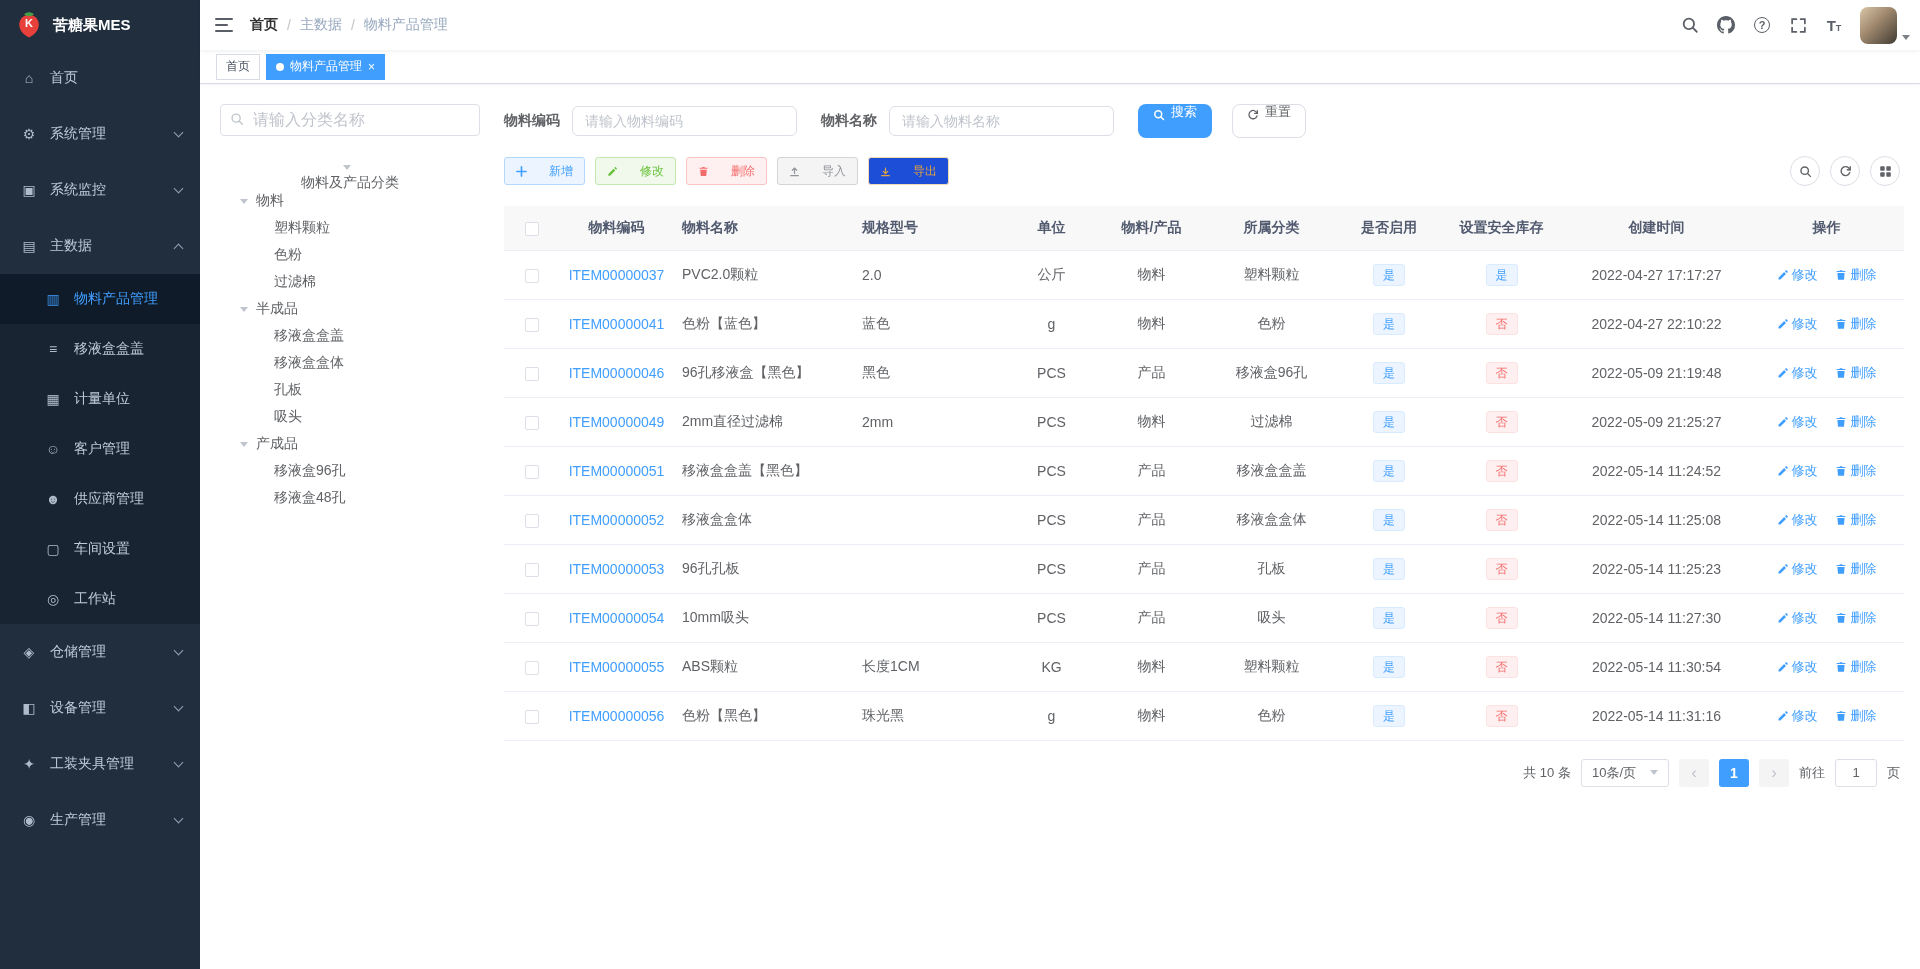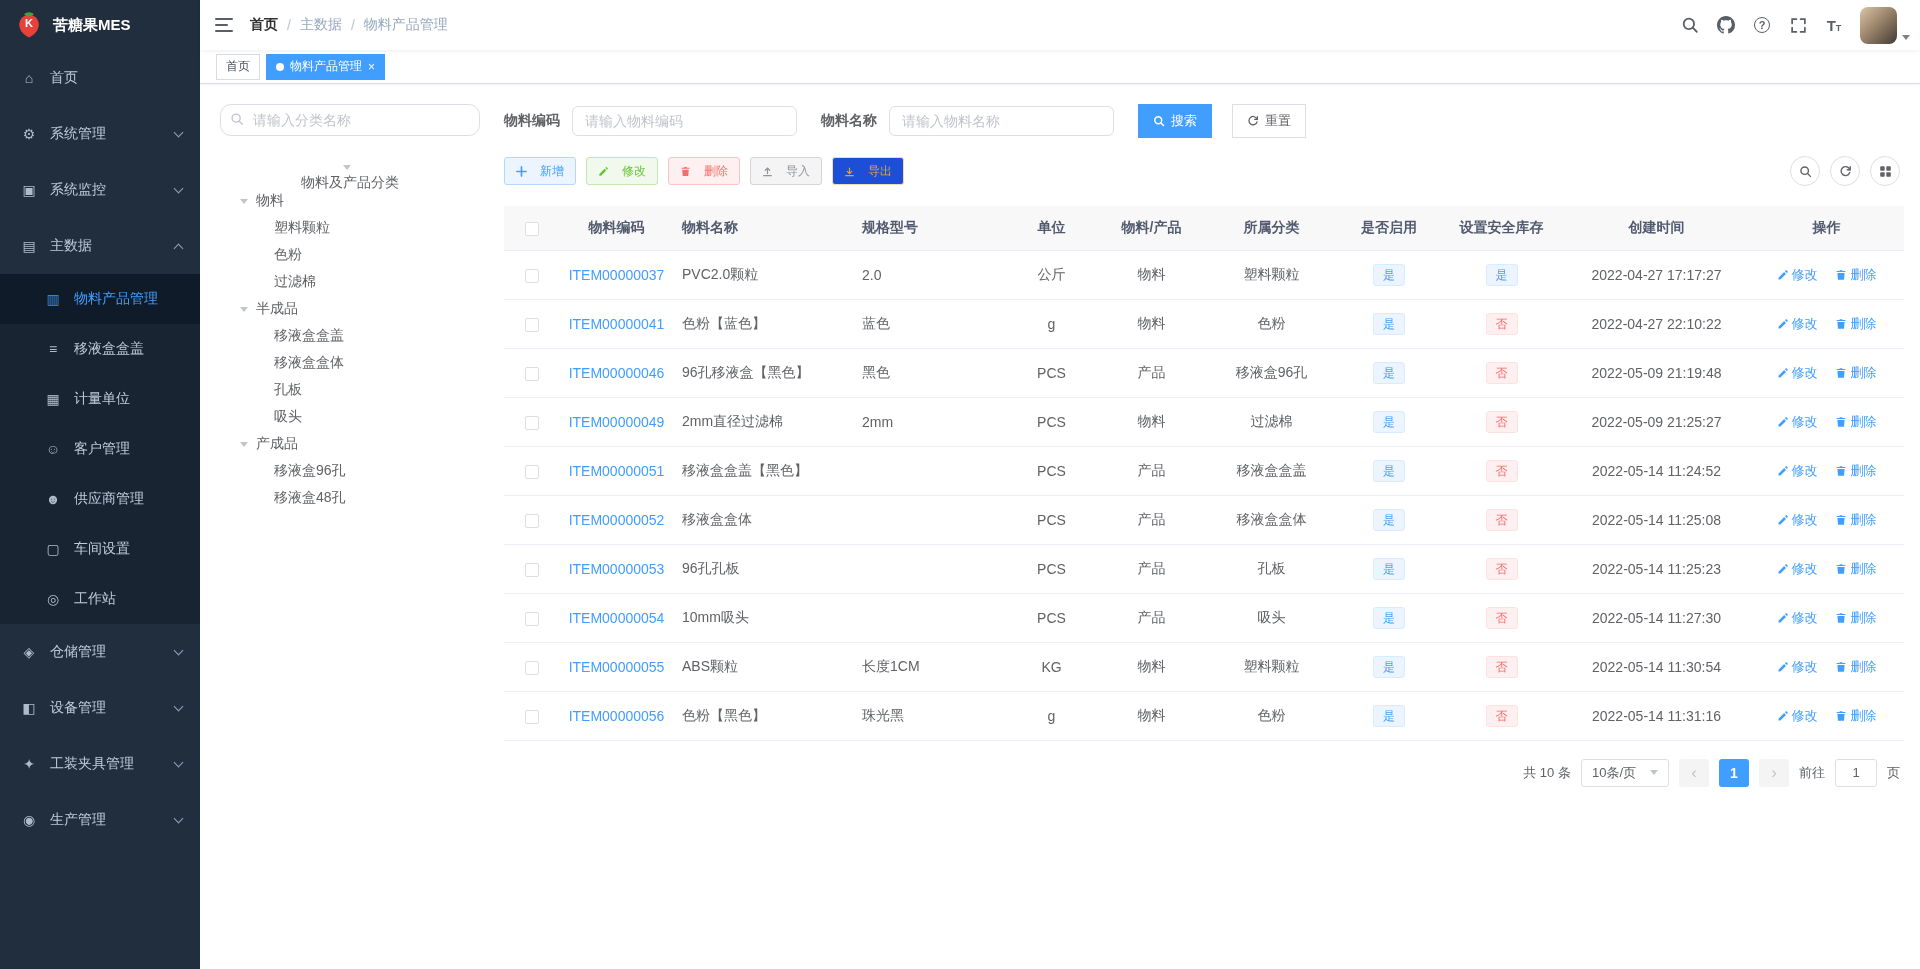--- a/index.html
+++ b/index.html
@@ -56,43 +56,43 @@
   .tag-item { height:26px; display:inline-flex; align-items:center; padding:0 9px; border:1px solid #d8dce5; background:#fff; color:#495060; font-size:12px; cursor:pointer; gap:6px; }
   .tag-item.active { background:#409eff; border-color:#409eff; color:#fff; }
   .dot { width:8px; height:8px; border-radius:50%; background:#fff; display:inline-block; }
   .tag-close { font-size:12px; line-height:1; }
   .tag-close::before { content:"×"; }
 
   
   .content { flex:1; padding:20px; display:flex; overflow:hidden; }
   .tree-panel { width:260px; margin-right:24px; flex-shrink:0; }
   .tree-search { position:relative; }
-  .tree-search input { width:100%; height:32px; border:1px solid #dcdfe6; border-radius:11px; padding:0 10px 0 32px; font-size:14px; color:#606266; outline:none; }
+  .tree-search input { width:100%; height:32px; border:1px solid #dcdfe6; border-radius:4px; padding:0 10px 0 32px; font-size:16px; color:#606266; outline:none; }
   input::placeholder { color:#c0c4cc; }
   .search-prefix { position:absolute; left:10px; top:8px; color:#c0c4cc; }
   .tree { margin-top:24px; }
   .tree-item { height:27px; display:flex; align-items:center; font-size:14px; color:#606266; cursor:pointer; }
   .tree-item.lvl0 { padding-left:0;flex-direction:column; } .tree-item.lvl1 { padding-left:18px; } .tree-item.lvl2 { padding-left:36px; }
   .caret { width:18px; flex-shrink:0; display:flex; align-items:center; }
   .caret::before { content:""; border:4px solid transparent; border-top:5px solid #c0c4cc; margin-top:5px; margin-left:2px; }
   .tree-item.lvl2 .caret { visibility:hidden; }
 
   .main-panel { flex:1; min-width:0; display:flex; flex-direction:column; }
 
   
   .filter-row { display:flex; align-items:center; margin-bottom:18px; }
   .f-label { font-weight:700; color:#606266; margin-right:12px; white-space:nowrap; }
   .f-input { width:225px; height:30px; border:1px solid #dcdfe6; border-radius:6px; padding:0 12px; font-size:14px; color:#606266; outline:none; margin-right:24px; }
-  .btn { height:30px; border:1px solid transparent; border-radius:0; display:inline-flex; align-items:center; gap:6px; padding:16px 14px; font-size:13px; cursor:pointer; font-family:inherit; }
+  .btn { height:30px; border:1px solid transparent; border-radius:8px; display:inline-flex; align-items:flex-end; gap:6px; padding:16px 14px; font-size:13px; cursor:pointer; font-family:inherit; }
   .btn-primary { background:#409eff; color:#fff; }
   .btn-default { background:#fff; border-color:#dcdfe6; color:#606266; margin-left:20px; }
 
   
   .toolbar-row { display:flex; align-items:center; margin-bottom:20px; }
-  .btn-mini { height:28px; padding:0 11px; font-size:12px; border-radius:3px; display:inline-flex; align-items:center; gap:13px; cursor:pointer; border:1px solid; margin-right:10px; font-family:inherit; }
+  .btn-mini { height:28px; padding:0 11px; font-size:12px; border-radius:3px; display:inline-flex; align-items:center; gap:22px; cursor:pointer; border:1px solid; margin-right:10px; font-family:inherit; }
   .btn-add { color:#409eff; background:#ecf5ff; border-color:#b3d8ff; }
   .btn-edit { color:#67c23a; background:#f0f9eb; border-color:#c2e7b0; }
   .btn-del { color:#f56c6c; background:#fef0f0; border-color:#fbc4c4; }
   .btn-import { color:#909399; background:#f4f4f5; border-color:#d3d4d6; }
   .btn-export { color:#e6a23c; background:#1d4ed8; border-color:#f5dab1; }
   .toolbar-right { margin-left:auto; display:flex; align-items:center; }
   .circle-btn { width:30px; height:30px; border-radius:50%; border:1px solid #dcdfe6; background:#fff; display:flex; align-items:center; justify-content:center; color:#606266; margin-left:10px; cursor:pointer; }
 
   
   table { width:100%; border-collapse:collapse; table-layout:fixed; font-size:14px; color:#606266; }

